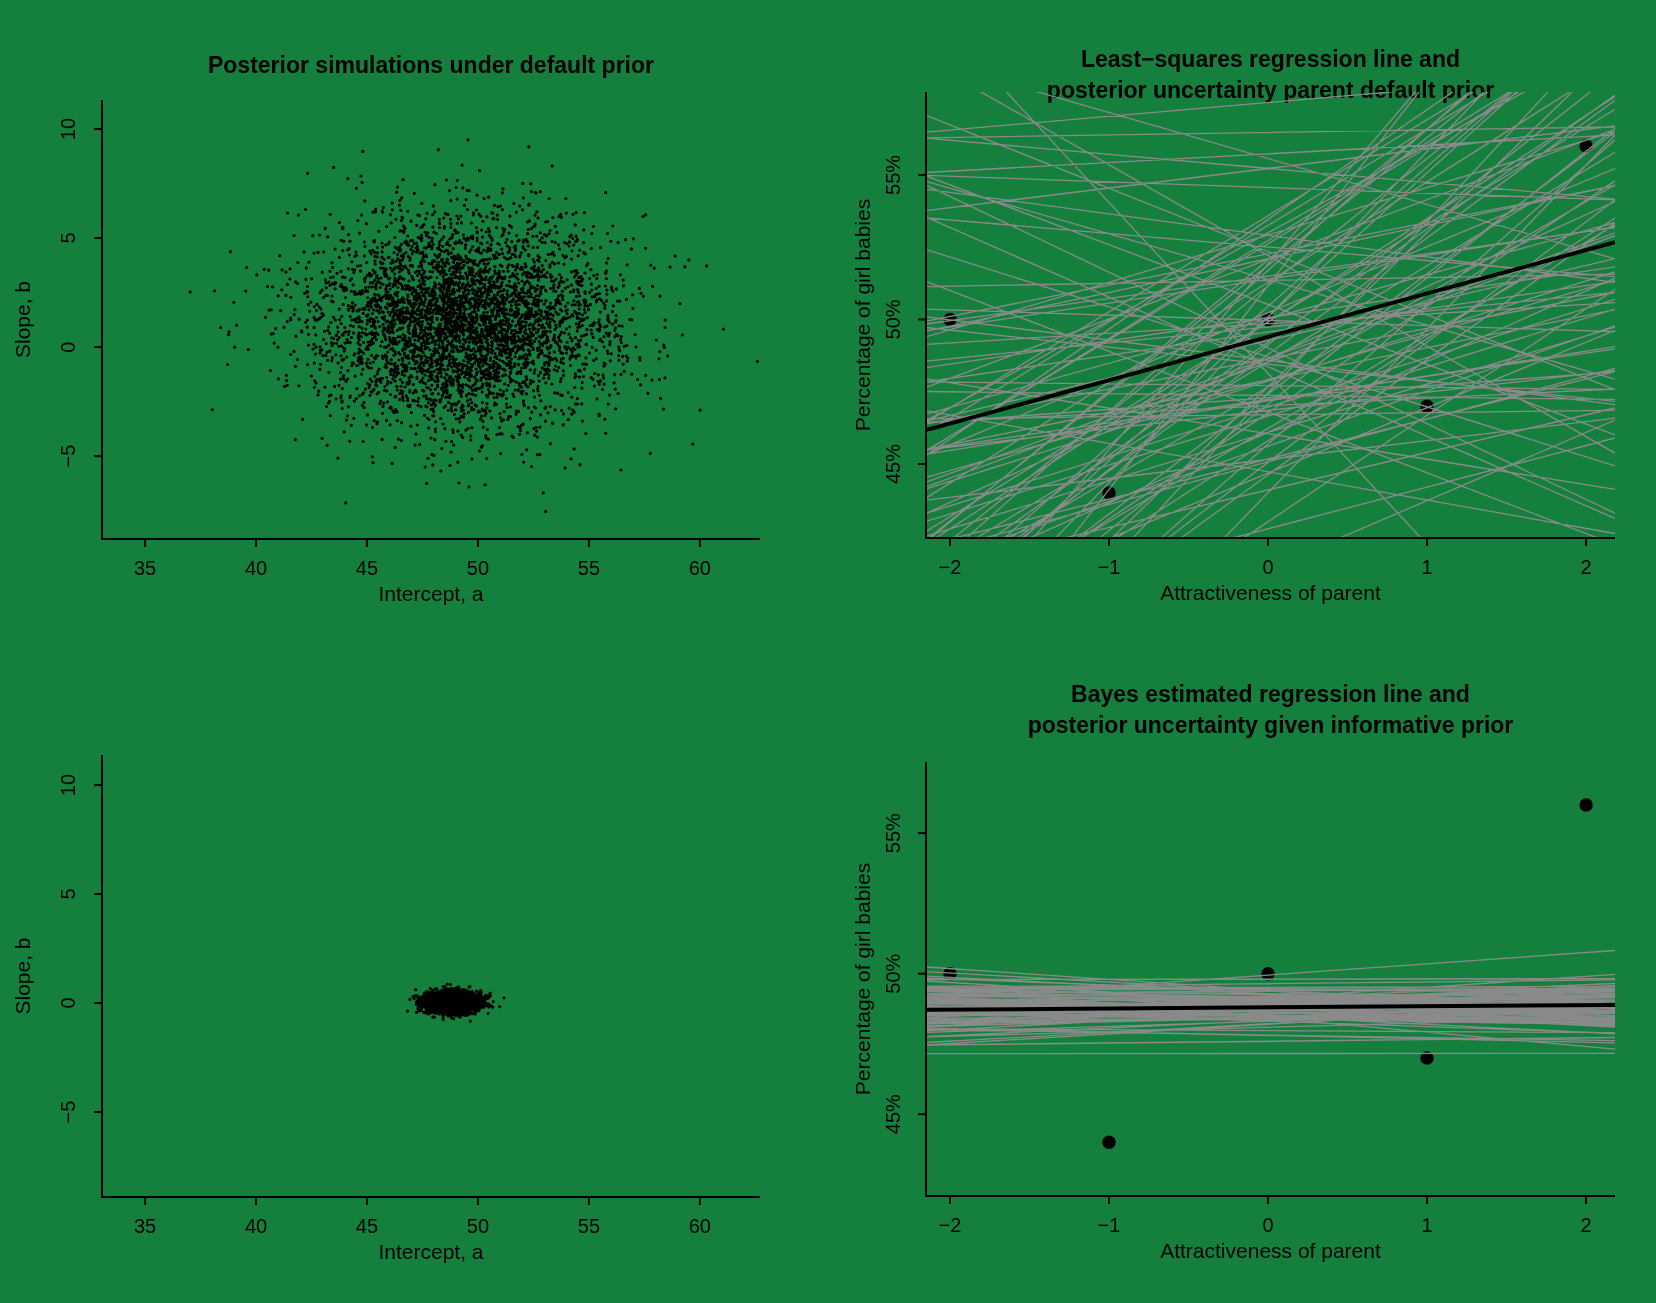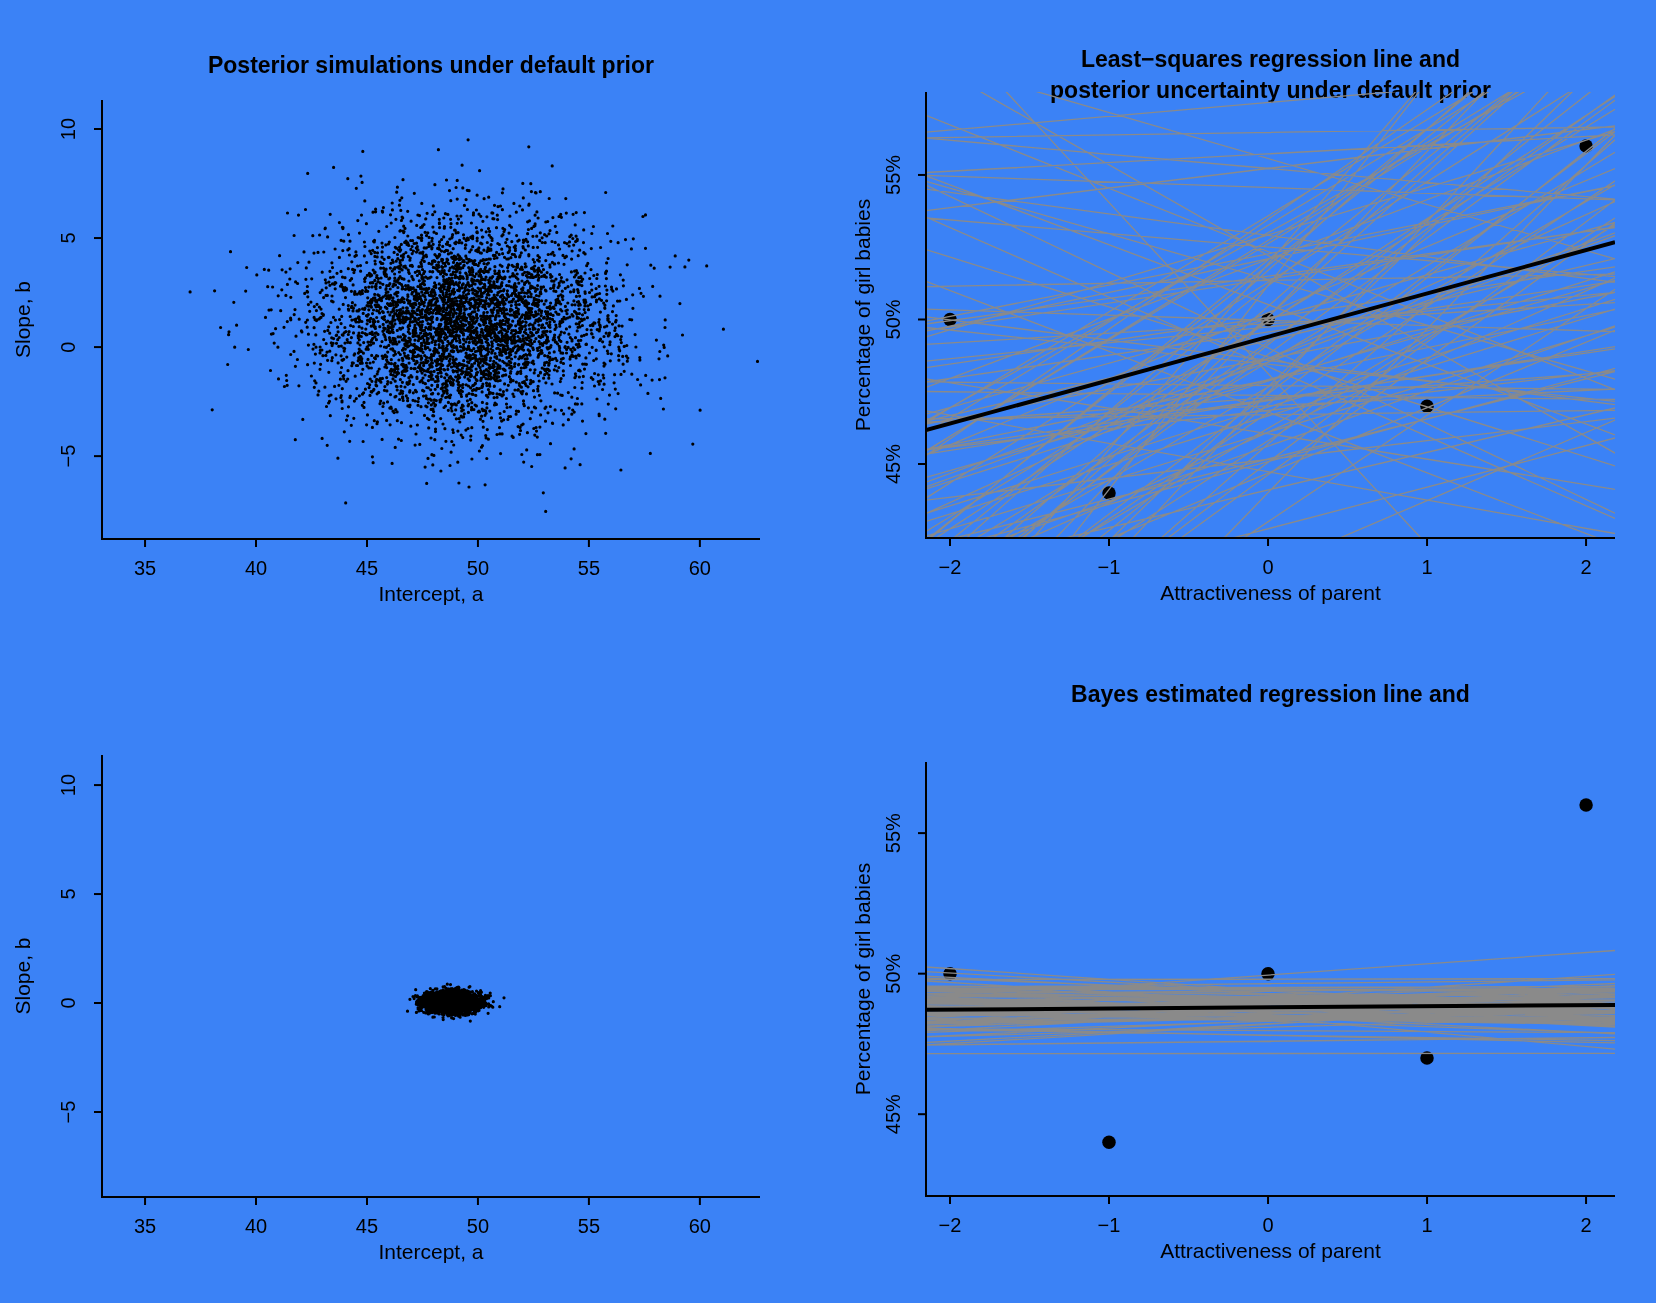--- a/index.html
+++ b/index.html
@@ -4,21 +4,21 @@
 <style>
   html, body {
     margin: 0;
     padding: 0;
     background: #ffffff;
   }
   #page {
     position: relative;
     width: 1656px;
     height: 1303px;
-    background: #3b82f6;
+    background: #15803d;
     overflow: hidden;
     font-family: "Liberation Sans", sans-serif;
   }
   .cell {
     position: absolute;
     width: 828px;
     height: 651px;
   }
   #cell-p1 { left: 0;   top: 0; }
   #cell-p2 { left: 828px; top: 0; }
@@ -88,21 +88,21 @@
         <text x="75" y="238.04619970193744" text-anchor="middle" transform="rotate(-90 75 238.04619970193744)" font-family="&quot;Liberation Sans&quot;, sans-serif" font-size="20" fill="#000">5</text>
         <text x="75" y="129.00496770988576" text-anchor="middle" transform="rotate(-90 75 129.00496770988576)" font-family="&quot;Liberation Sans&quot;, sans-serif" font-size="20" fill="#000">10</text>
         <text x="431" y="601" text-anchor="middle" font-family="&quot;Liberation Sans&quot;, sans-serif" font-size="21" fill="#000">Intercept, a</text>
         <text x="30" y="319.5" text-anchor="middle" transform="rotate(-90 30 319.5)" font-family="&quot;Liberation Sans&quot;, sans-serif" font-size="21" fill="#000">Slope, b</text>
       </svg>
   </figure>
 
   <figure class="cell" id="cell-p2" style="margin:0">
     <div class="title" id="title-p2">
       <div>Least−squares regression line and</div>
-      <div>posterior uncertainty under default prior</div>
+      <div>posterior uncertainty parent default prior</div>
     </div>
     <svg class="panel-svg" viewBox="0 0 828 651">
         <defs>
           <clipPath id="clip-p2">
             <rect x="98" y="92" width="689" height="446"></rect>
           </clipPath>
         </defs>
         <g clip-path="url(#clip-p2)">
           <circle cx="122.0" cy="319.5" r="6.75" fill="#000000"></circle>
           <circle cx="281.0" cy="492.9" r="6.75" fill="#000000"></circle>
@@ -172,20 +172,21 @@
         <text x="75" y="242.0512820512821" text-anchor="middle" transform="rotate(-90 75 242.0512820512821)" font-family="&quot;Liberation Sans&quot;, sans-serif" font-size="20" fill="#000">5</text>
         <text x="75" y="133.07692307692315" text-anchor="middle" transform="rotate(-90 75 133.07692307692315)" font-family="&quot;Liberation Sans&quot;, sans-serif" font-size="20" fill="#000">10</text>
         <text x="431" y="607" text-anchor="middle" font-family="&quot;Liberation Sans&quot;, sans-serif" font-size="21" fill="#000">Intercept, a</text>
         <text x="30" y="324" text-anchor="middle" transform="rotate(-90 30 324)" font-family="&quot;Liberation Sans&quot;, sans-serif" font-size="21" fill="#000">Slope, b</text>
       </svg>
   </figure>
 
   <figure class="cell" id="cell-p4" style="margin:0">
     <div class="title" id="title-p4">
       <div>Bayes estimated regression line and</div>
+      <div>posterior uncertainty given informative prior</div>
     </div>
     <svg class="panel-svg" viewBox="0 0 828 651">
         <defs>
           <clipPath id="clip-p4">
             <rect x="98" y="110" width="689" height="434"></rect>
           </clipPath>
         </defs>
         <g clip-path="url(#clip-p4)">
           <circle cx="122.0" cy="321.7" r="6.75" fill="#000000"></circle>
           <circle cx="281.0" cy="490.3" r="6.75" fill="#000000"></circle>

